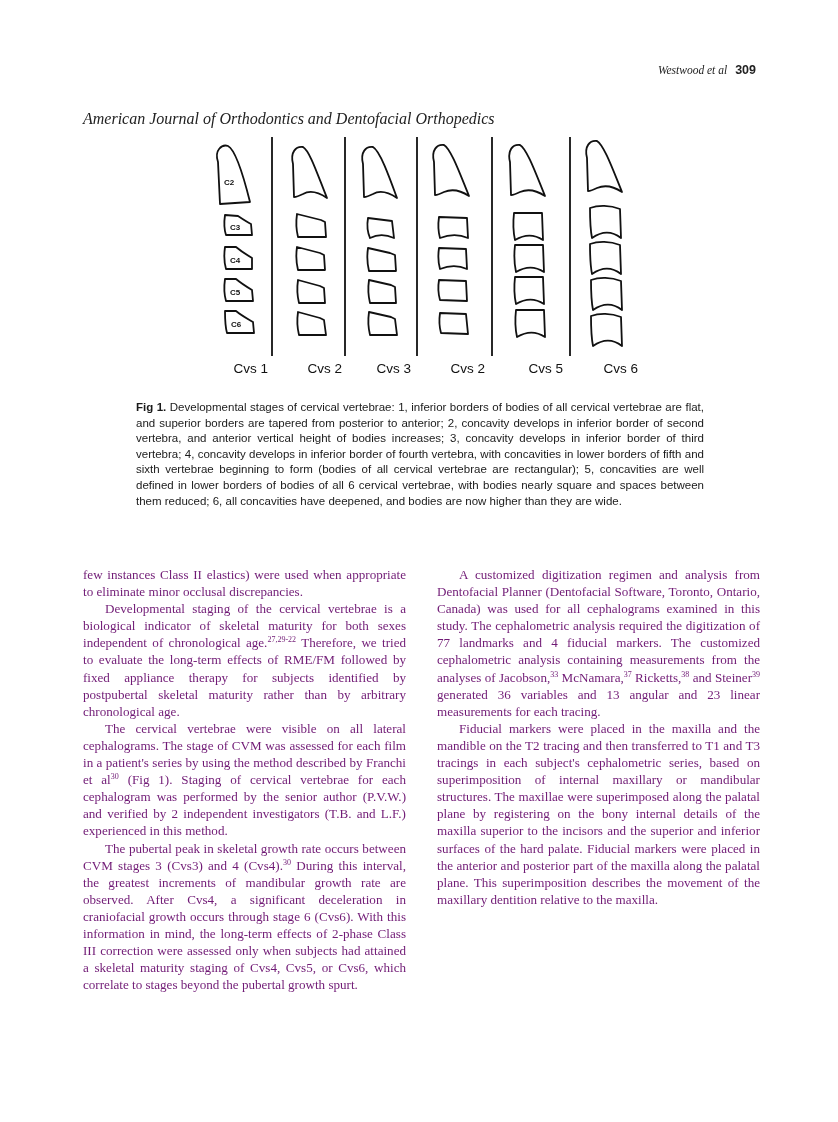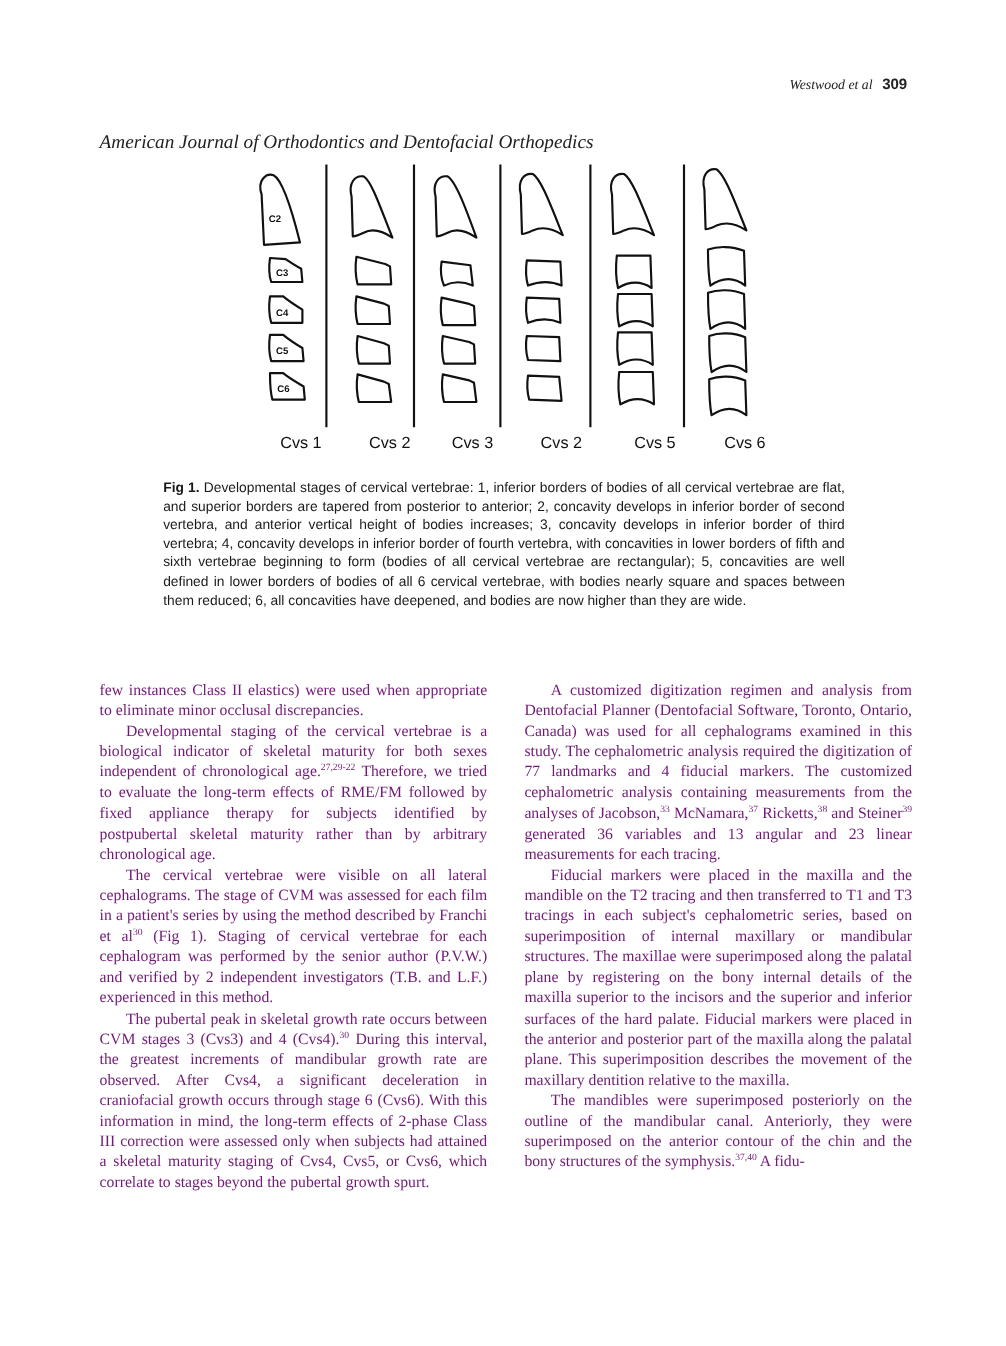--- a/index.html
+++ b/index.html
@@ -116,14 +116,13 @@
 <div class="col left">
   <p class="noindent">few instances Class II elastics) were used when appropriate to eliminate minor occlusal discrepancies.</p>
   <p><span>Developmental staging of the cervical vertebrae is a biological indicator of skeletal maturity for both sexes independent of chronological age.</span><sup>27,29-22</sup><span> Therefore, we tried to evaluate the long-term effects of RME/FM followed by fixed appliance therapy for subjects identified by postpubertal skeletal maturity rather than by arbitrary chronological age.</span></p>
   <p><span>The cervical vertebrae were visible on all lateral cephalograms. The stage of CVM was assessed for each film in a patient's series by using the method described by Franchi et al</span><sup>30</sup><span> (Fig 1). Staging of cervical vertebrae for each cephalogram was performed by the senior author (P.V.W.) and verified by 2 independent investigators (T.B. and L.F.) experienced in this method.</span></p>
   <p><span>The pubertal peak in skeletal growth rate occurs between CVM stages 3 (Cvs3) and 4 (Cvs4).</span><sup>30</sup><span> During this interval, the greatest increments of mandibular growth rate are observed. After Cvs4, a significant deceleration in craniofacial growth occurs through stage 6 (Cvs6). With this information in mind, the long-term effects of 2-phase Class III correction were assessed only when subjects had attained a skeletal maturity staging of Cvs4, Cvs5, or Cvs6, which correlate to stages beyond the pubertal growth spurt.</span></p>
 </div>
 
 <div class="col right">
   <p><span>A customized digitization regimen and analysis from Dentofacial Planner (Dentofacial Software, Toronto, Ontario, Canada) was used for all cephalograms examined in this study. The cephalometric analysis required the digitization of 77 landmarks and 4 fiducial markers. The customized cephalometric analysis containing measurements from the analyses of Jacobson,</span><sup>33</sup><span> McNamara,</span><sup>37</sup><span> Ricketts,</span><sup>38</sup><span> and Steiner</span><sup>39</sup><span> generated 36 variables and 13 angular and 23 linear measurements for each tracing.</span></p>
   <p>Fiducial markers were placed in the maxilla and the mandible on the T2 tracing and then transferred to T1 and T3 tracings in each subject's cephalometric series, based on superimposition of internal maxillary or mandibular structures. The maxillae were superimposed along the palatal plane by registering on the bony internal details of the maxilla superior to the incisors and the superior and inferior surfaces of the hard palate. Fiducial markers were placed in the anterior and posterior part of the maxilla along the palatal plane. This superimposition describes the movement of the maxillary dentition relative to the maxilla.</p>
-  <p><span>The mandibles were superimposed posteriorly on the outline of the mandibular canal. Anteriorly, they were superimposed on the anterior contour of the chin and the bony structures of the symphysis.</span><sup>37,40</sup><span> A fidu-</span></p>
 </div>
 
 </body></html>

